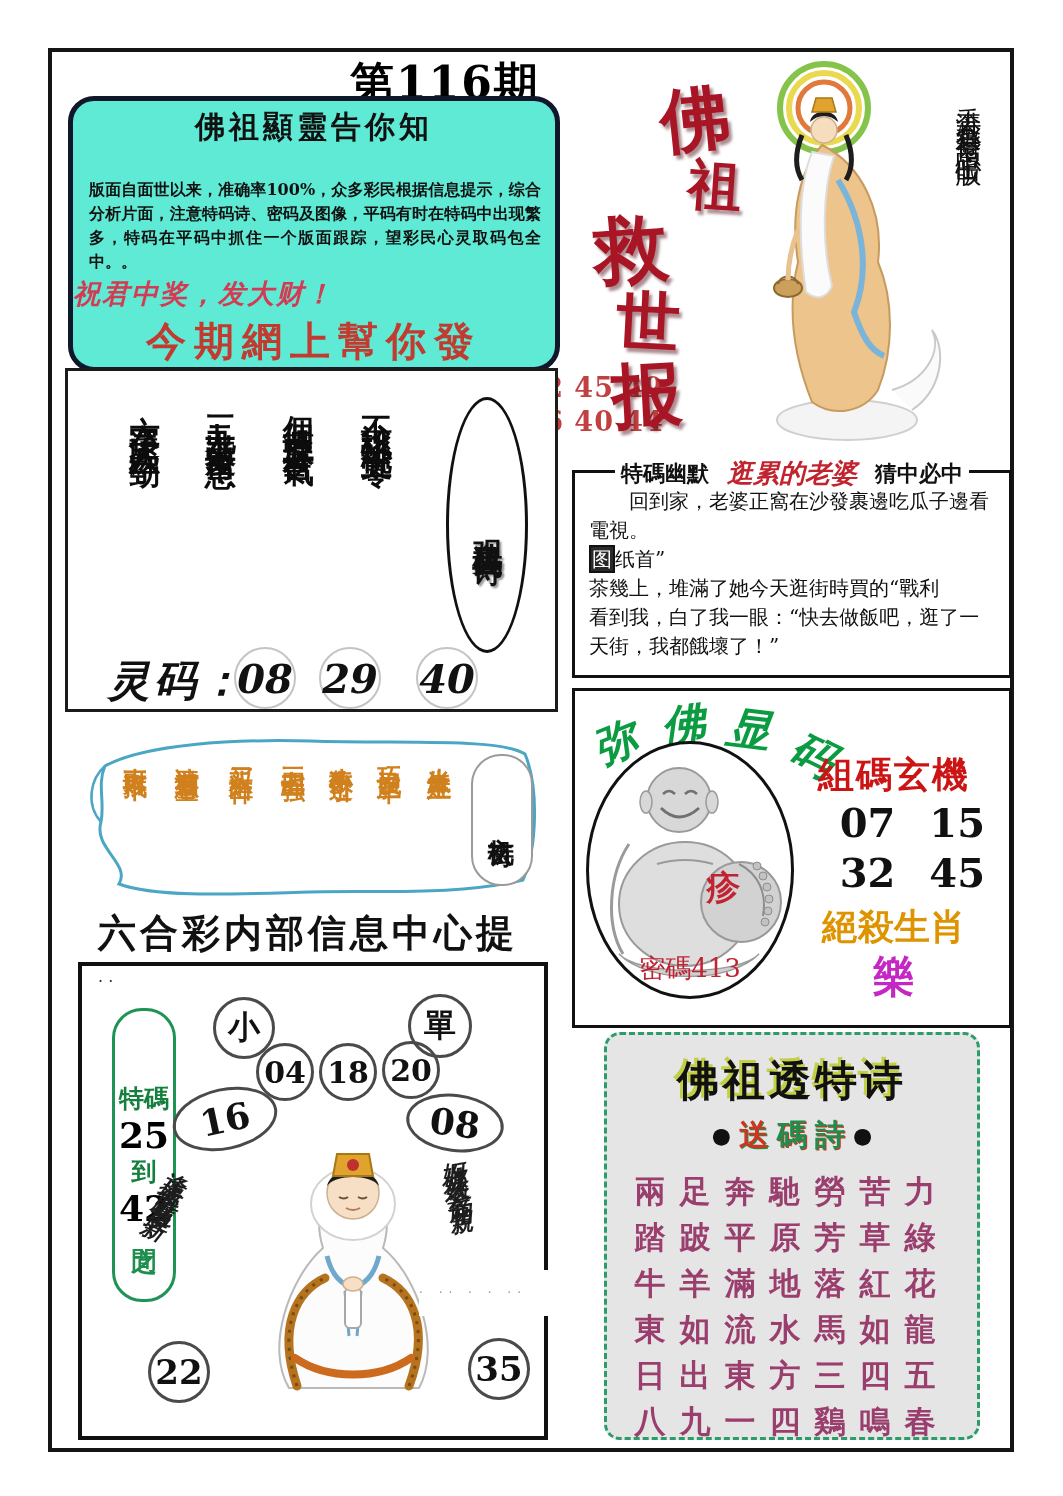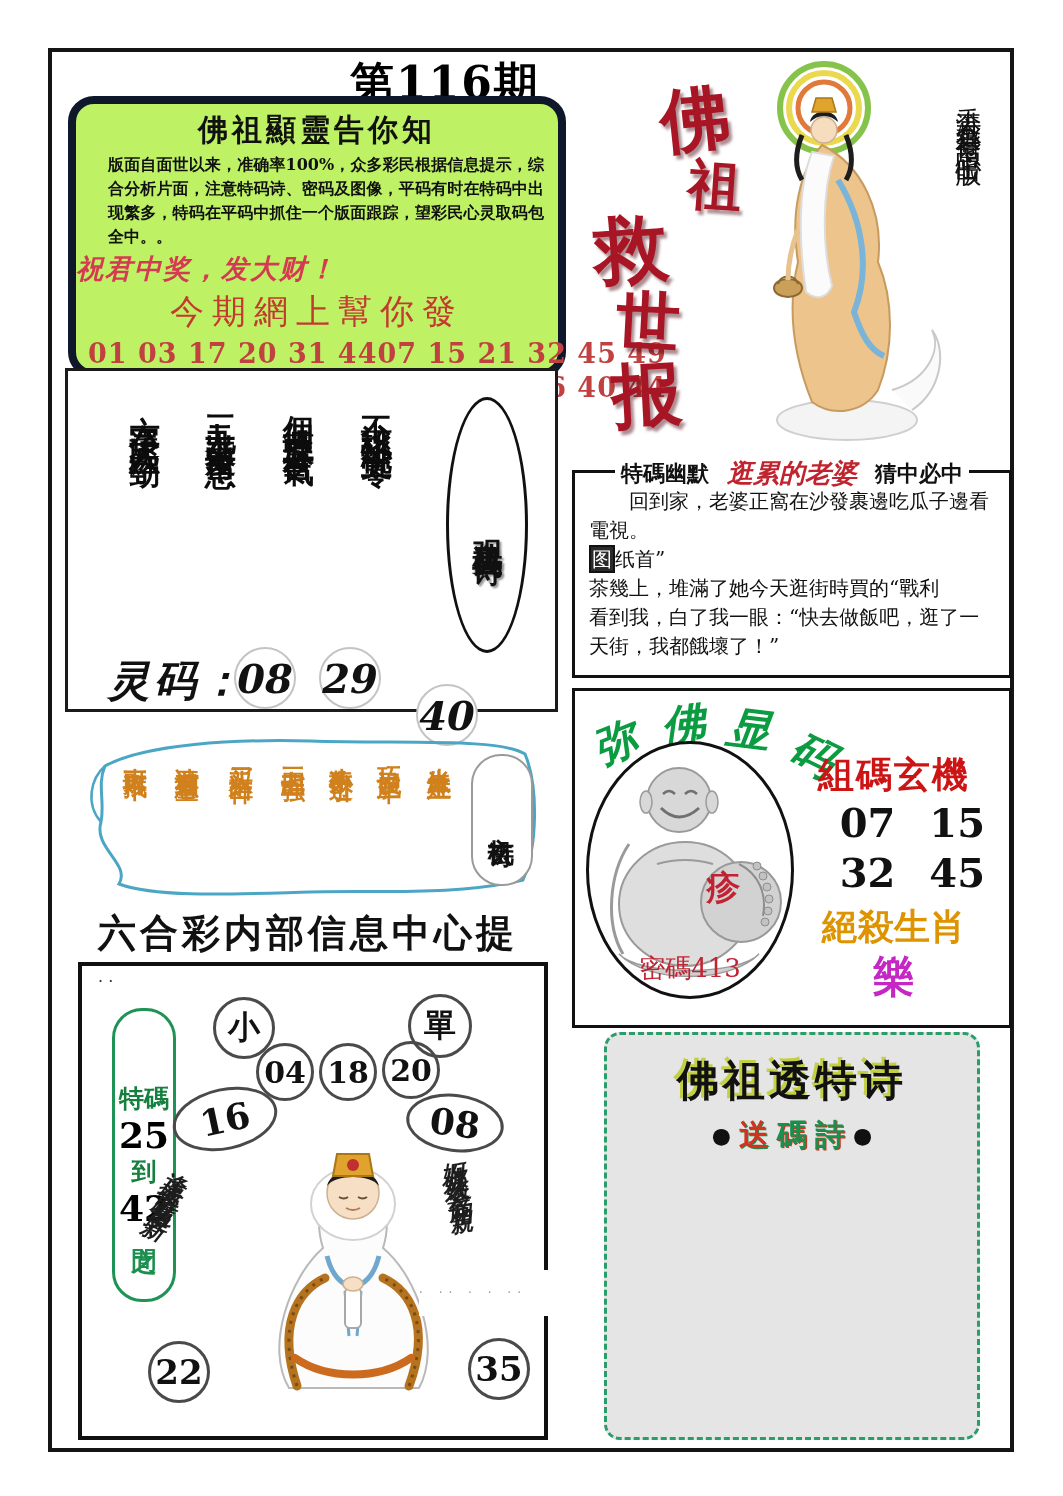--- a/index.html
+++ b/index.html
@@ -2,25 +2,25 @@
 <html><head>
 <meta charset="utf-8">
 <style>
   html,body{margin:0;padding:0;background:#e9e9e9;}
   .canvas{position:relative;width:1063px;height:1496px;background:#ffffff;overflow:hidden;
           font-family:"DejaVu Serif","Liberation Serif",serif;color:#111;}
   .abs{position:absolute;}
   .frame{position:absolute;left:48px;top:48px;width:958px;height:1396px;border:4px solid #151515;background:#fff;}
   .issue{position:absolute;left:350px;top:54px;font-size:44px;font-weight:bold;letter-spacing:2px;color:#000;}
   
-  .announce{position:absolute;left:68px;top:96px;width:482px;height:266px;border:8px solid #0f172a;border-radius:26px;background:#bef264;}
+  .announce{position:absolute;left:68px;top:96px;width:482px;height:266px;border:5px solid #0f172a;border-radius:26px;background:#5eead4;}
   .announce .ttl{text-align:center;font-size:30px;font-weight:bold;margin-top:6px;letter-spacing:4px;}
-  .announce .body{font-size:16px;font-weight:bold;line-height:1.5;text-align:justify;padding:2px 14px 0 32px;}
+  .announce .body{font-size:16px;font-weight:bold;line-height:1.5;text-align:justify;padding:2px 14px 0 16px;margin-top:28px;}
   .announce .wish{font-size:27px;font-weight:bold;font-style:italic;color:#d43a52;text-align:left;padding-right:28px;margin-top:2px;letter-spacing:2px;}
-  .announce .sub{font-size:34px;font-weight:normal;color:#c23b30;text-align:center;letter-spacing:8px;margin-top:2px;}
+  .announce .sub{font-size:40px;font-weight:bold;color:#c23b30;text-align:center;letter-spacing:8px;margin-top:2px;}
   .numrows{display:flex;justify-content:space-between;padding:2px 10px 0 12px;}
   .numcol{font-size:27px;font-weight:bold;color:#c14040;line-height:1.25;letter-spacing:1px;white-space:nowrap;}
   
   .lingma{position:absolute;left:65px;top:368px;width:487px;height:338px;border:3px solid #1b1b1b;background:#fff;}
   .vcol{writing-mode:vertical-rl;text-orientation:upright;font-weight:bold;}
   .lingma .pcol{position:absolute;top:20px;font-size:31px;letter-spacing:7px;color:#0c0c0c;}
   .lingma-oval{position:absolute;left:378px;top:26px;width:76px;height:250px;border:3px solid #111;border-radius:50%;
                display:flex;align-items:center;justify-content:center;}
   .lingma-oval .t{writing-mode:vertical-rl;text-orientation:upright;font-size:30px;font-weight:bold;letter-spacing:4px;
                   text-shadow:2px 2px 2px #9a9a9a;}
@@ -110,21 +110,21 @@
     <div class="pcol vcol" style="left:56px;">六字還比八字勁</div>
     <div class="pcol vcol" style="left:132px;">三九出來慶市急</div>
     <div class="pcol vcol" style="left:210px;">個個藍珠好吉氣</div>
     <div class="pcol vcol" style="left:288px;">不該桃小桃五零</div>
     <div class="lingma-oval">
       <div class="t">观音灵码诗</div>
     </div>
     <div class="lbl">灵码：</div>
     <div class="numcircle" style="left:166px;top:276px;">08</div>
     <div class="numcircle" style="left:251px;top:276px;">29</div>
-    <div class="numcircle" style="left:348px;top:276px;margin-top:37px;">40</div>
+    <div class="numcircle" style="left:348px;top:276px;">40</div>
   </div>
 
   <div class="xuanji">
     <svg width="470" height="178" viewBox="0 0 470 178" style="position:absolute;left:0;top:0;">
       <path d="M 30,40 C 70,18 160,13 235,15 C 330,18 425,12 450,28 C 464,62 462,122 448,154 C 382,170 300,164 235,166 C 160,168 82,172 44,158 C 56,138 18,122 26,96 C 30,76 22,58 30,40 Z" fill="none" stroke="#4aa6c4" stroke-width="3"></path>
       <path d="M 30,40 C 16,52 10,78 26,96" fill="none" stroke="#4aa6c4" stroke-width="2.5"></path>
     </svg>
     <div class="pcol vcol" style="left:44px;">大财找十一</div>
     <div class="pcol vcol" style="left:96px;">请君细思量</div>
     <div class="pcol vcol" style="left:150px;">买二双出祥</div>
@@ -275,14 +275,22 @@
 
   <div class="toute">
     <div class="ttl">佛祖透特诗</div>
     <div class="subt">
       <span class="dot">●</span>
       <span class="s1">送</span>
       <span class="s2">碼</span>
       <span class="s2">詩</span>
       <span class="dot">●</span>
     </div>
+    <div class="poem">
+      <div>兩足奔馳勞苦力</div>
+      <div>踏跛平原芳草綠</div>
+      <div>牛羊滿地落紅花</div>
+      <div>東如流水馬如龍</div>
+      <div>日出東方三四五</div>
+      <div>八九一四鷄鳴春</div>
+    </div>
   </div>
 </div>
 
 </body></html>

